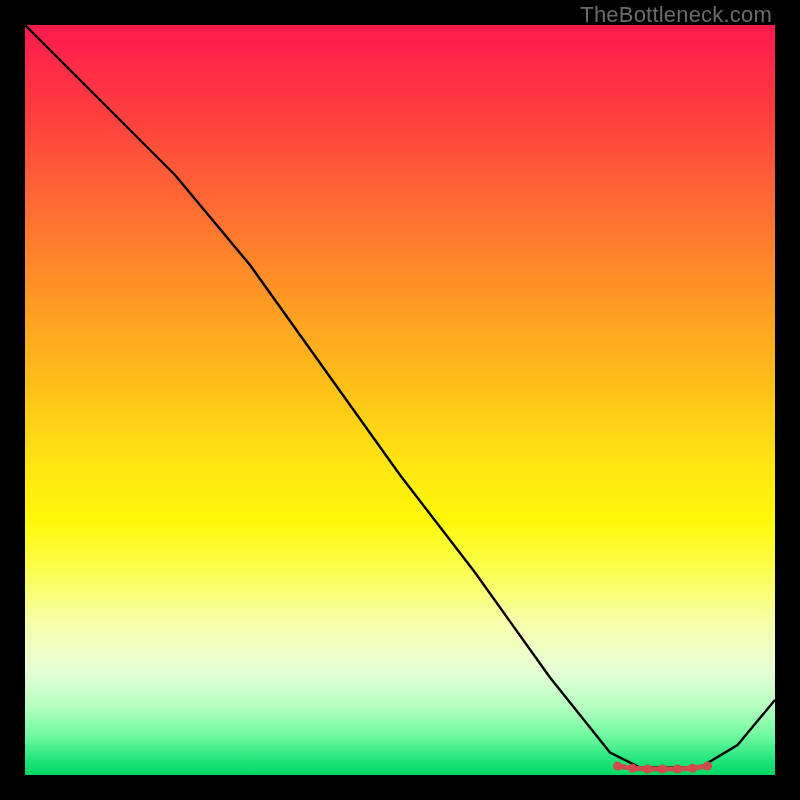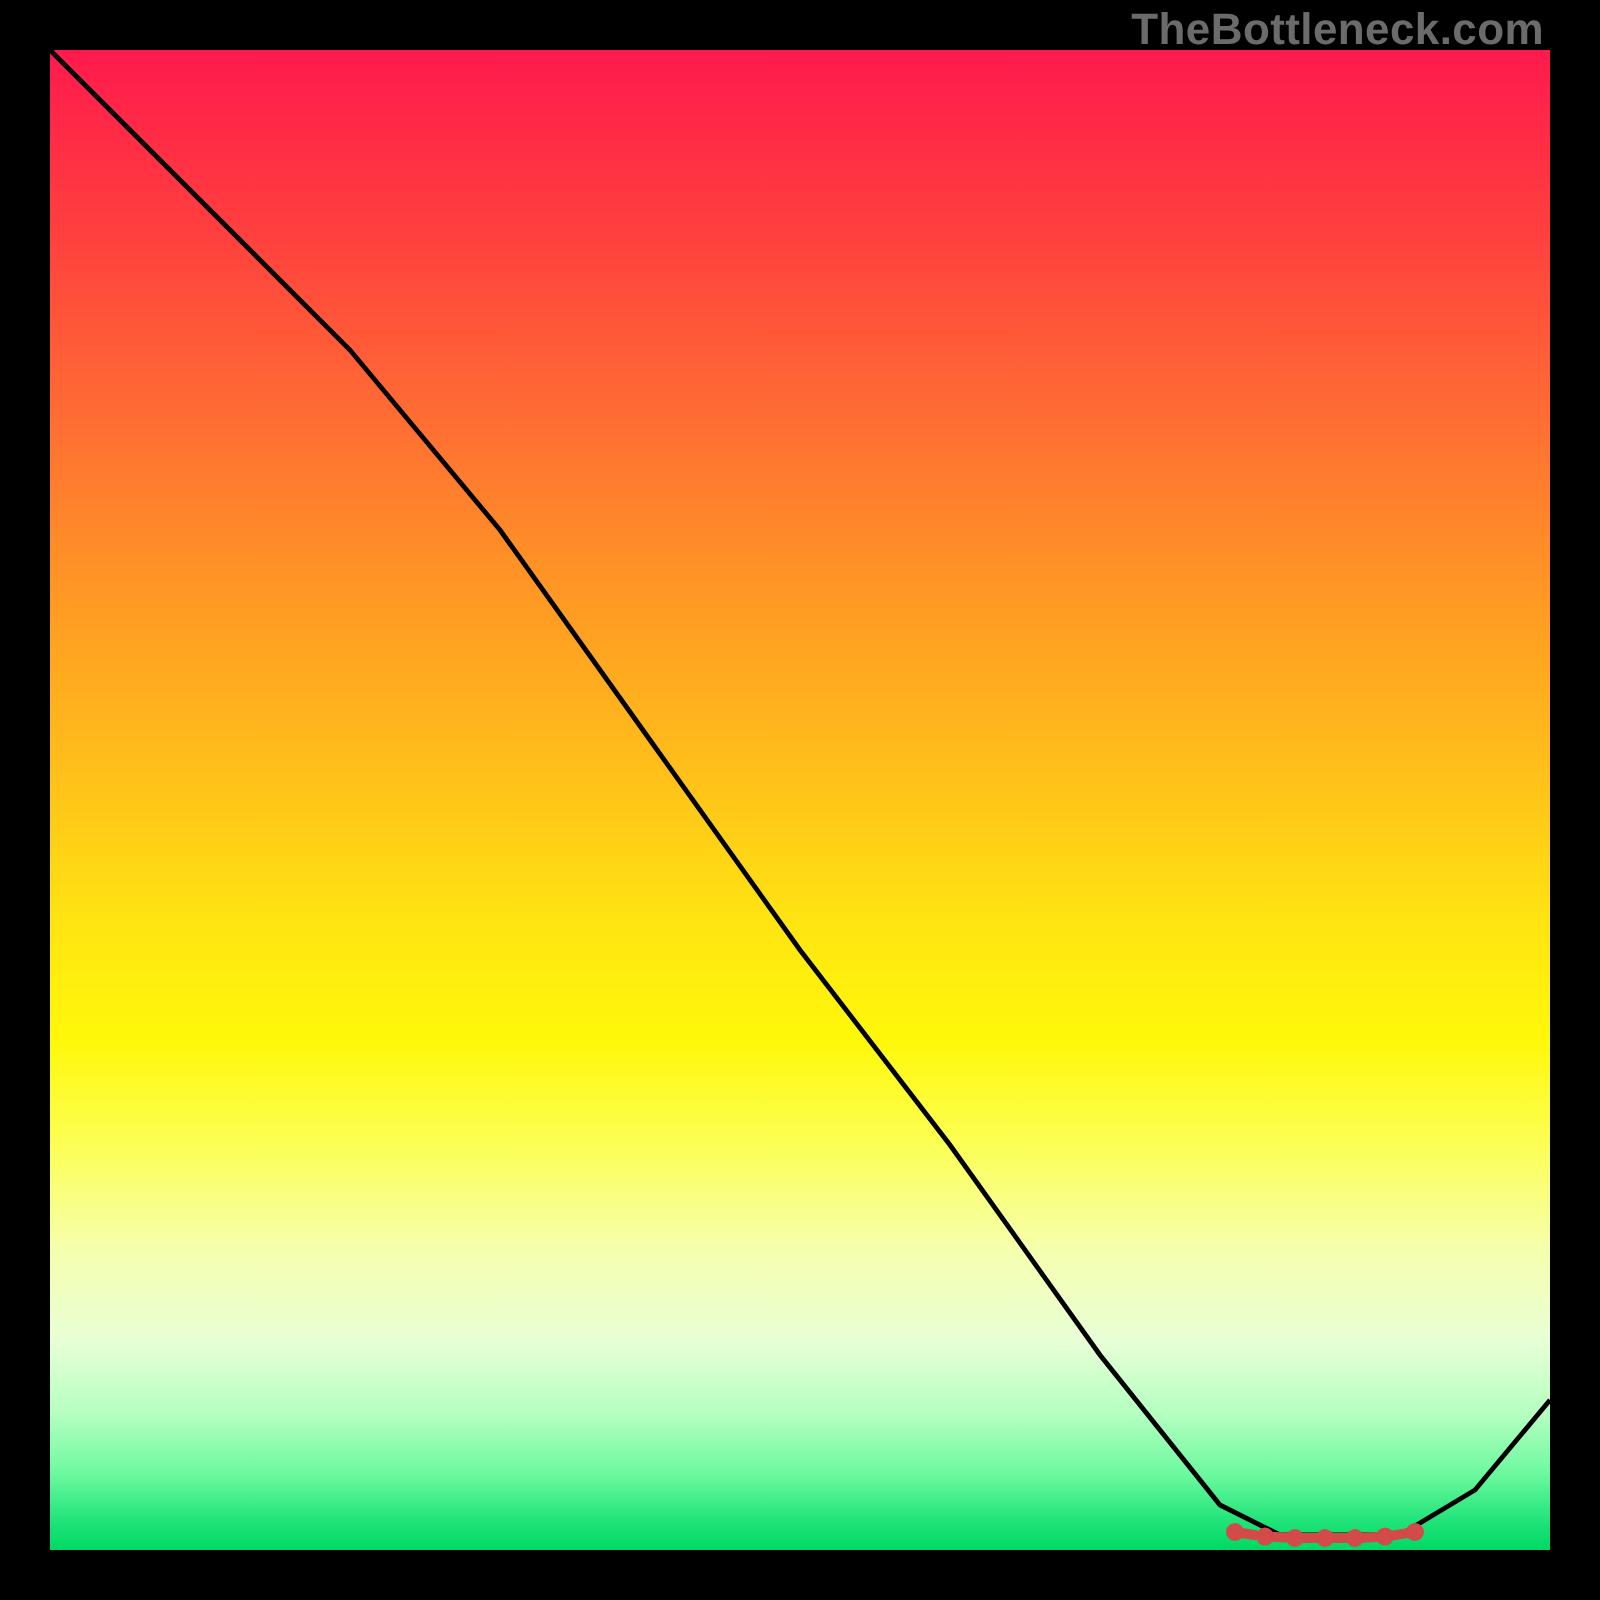--- a/index.html
+++ b/index.html
@@ -8,21 +8,20 @@
     width: 800px;
     height: 800px;
     background: #000;
     overflow: hidden;
   }
   .stage {
     position: relative;
     width: 800px;
     height: 800px;
     background: #000;
-    font-weight: bold;
   }
   .plot {
     position: absolute;
     left: 25px;
     top: 25px;
     width: 750px;
     height: 750px;
     background: linear-gradient(to bottom,
       #ff1a4d 0%,
       #ff3f3e 12%,

